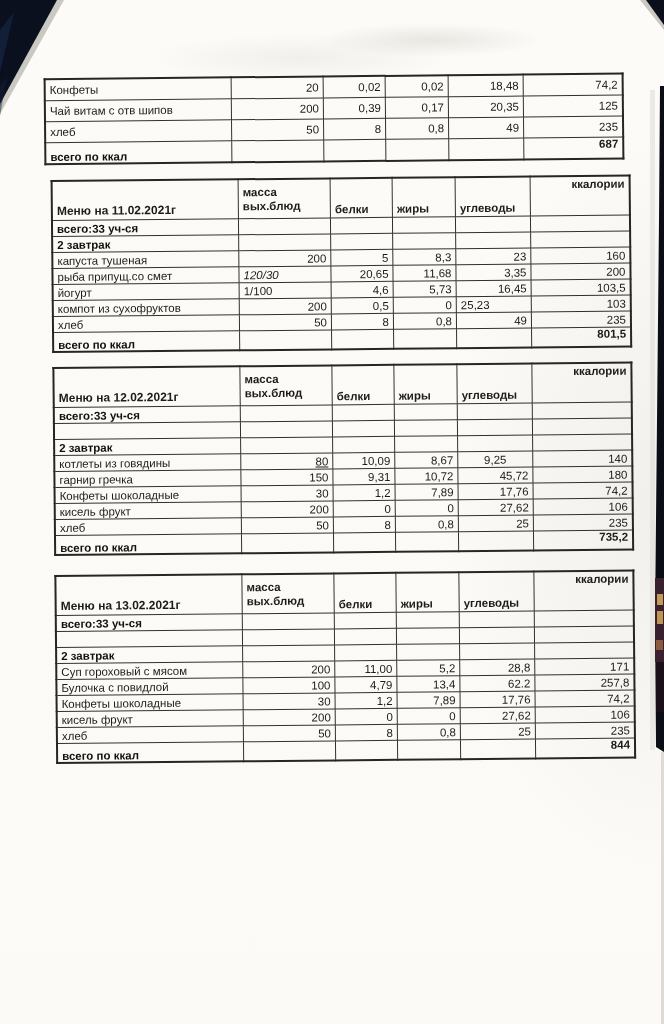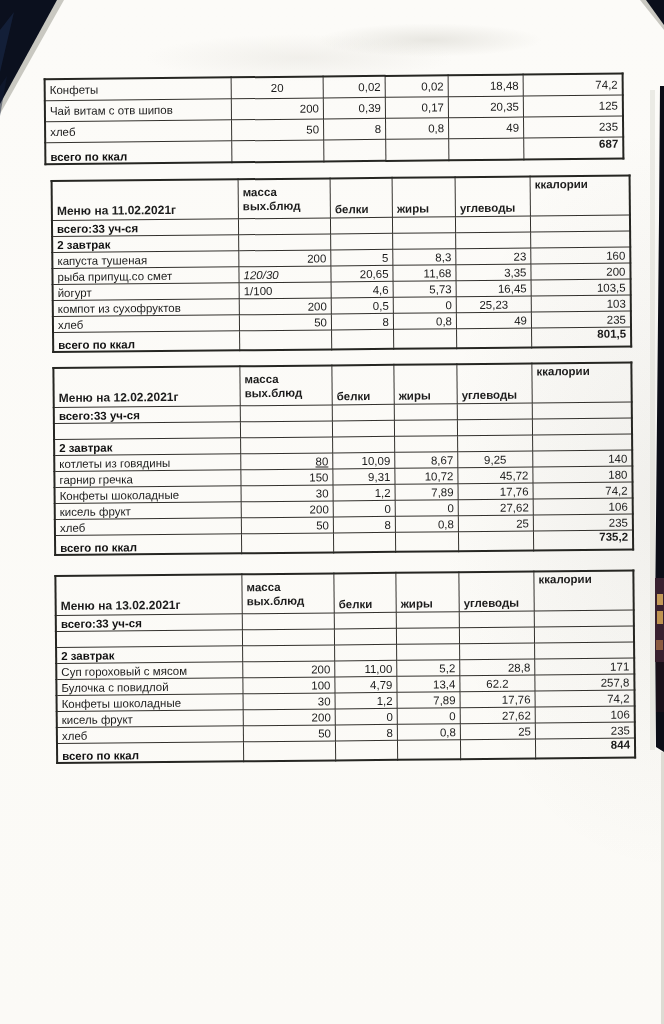--- a/index.html
+++ b/index.html
@@ -29,36 +29,36 @@
   .t1 td{height:20px;}
   .menu td{height:15px;}
   .menu tr.hdr td{height:36px;}
   .menu tr.total-row td{height:18px;}
   .t1 tr.total-row td{height:20px;}
   .bold{font-weight:bold;color:#111;}
   .title-cell{vertical-align:bottom;font-weight:bold;font-size:12px;padding-bottom:2px;}
   .h-mass{vertical-align:middle;text-align:left;font-weight:bold;line-height:1.25;
           white-space:normal;word-spacing:100px;}
   .h-bot{vertical-align:bottom;text-align:left;font-weight:bold;padding-bottom:2px;}
-  .h-top{vertical-align:top;text-align:left;font-weight:bold;padding-top:1px;}
+  .h-top{vertical-align:top;text-align:right;font-weight:bold;padding-top:1px;}
   .total-lab{vertical-align:bottom;text-align:left;}
   .total-val{vertical-align:top;font-weight:bold;}
 </style>
 </head>
 <body>
 
 <div class="stage">
 
   <div class="sheet">
 
     <table class="t1" style="left:44px;top:78px;width:527px;">
       <tbody>
           <tr>
             <td class="c-name" style="text-align: left;">Конфеты</td>
-            <td class="c-mass" style="text-align: center;">20</td>
+            <td class="c-mass" style="text-align: right;">20</td>
             <td class="c-prot" style="text-align: right;">0,02</td>
             <td class="c-fat" style="text-align: right;">0,02</td>
             <td class="c-carb" style="text-align: right;">18,48</td>
             <td class="c-kcal" style="text-align: right;">74,2</td>
           </tr>
           <tr>
             <td class="c-name" style="text-align: left;">Чай витам с отв шипов</td>
             <td class="c-mass" style="text-align: right;">200</td>
             <td class="c-prot" style="text-align: right;">0,39</td>
             <td class="c-fat" style="text-align: right;">0,17</td>
@@ -137,21 +137,21 @@
             <td class="c-prot" style="text-align: right;">4,6</td>
             <td class="c-fat" style="text-align: right; margin-top: 33px;">5,73</td>
             <td class="c-carb" style="text-align: right;">16,45</td>
             <td class="c-kcal" style="text-align: right;">103,5</td>
           </tr>
           <tr>
             <td class="c-name" style="text-align: left;">компот из сухофруктов</td>
             <td class="c-mass" style="text-align: right;">200</td>
             <td class="c-prot" style="text-align: right;">0,5</td>
             <td class="c-fat" style="text-align: right;">0</td>
-            <td class="c-carb" style="text-align: center;">25,23</td>
+            <td class="c-carb" style="text-align: left;">25,23</td>
             <td class="c-kcal" style="text-align: right;">103</td>
           </tr>
           <tr>
             <td class="c-name" style="text-align: left;">хлеб</td>
             <td class="c-mass" style="text-align: right;">50</td>
             <td class="c-prot" style="text-align: right;">8</td>
             <td class="c-fat" style="text-align: right;">0,8</td>
             <td class="c-carb" style="text-align: right;">49</td>
             <td class="c-kcal" style="text-align: right;">235</td>
           </tr>
@@ -297,21 +297,21 @@
             <td class="c-prot" style="text-align: right;">11,00</td>
             <td class="c-fat" style="text-align: right;">5,2</td>
             <td class="c-carb" style="text-align: right;">28,8</td>
             <td class="c-kcal" style="text-align: right;">171</td>
           </tr>
           <tr>
             <td class="c-name" style="text-align: left;">Булочка с повидлой</td>
             <td class="c-mass" style="text-align: right;">100</td>
             <td class="c-prot" style="text-align: right;">4,79</td>
             <td class="c-fat" style="text-align: right;">13,4</td>
-            <td class="c-carb" style="text-align: center;">62.2</td>
+            <td class="c-carb" style="text-align: right;">62.2</td>
             <td class="c-kcal" style="text-align: right;">257,8</td>
           </tr>
           <tr>
             <td class="c-name" style="text-align: left;">Конфеты шоколадные</td>
             <td class="c-mass" style="text-align: right;">30</td>
             <td class="c-prot" style="text-align: right;">1,2</td>
             <td class="c-fat" style="text-align: right;">7,89</td>
             <td class="c-carb" style="text-align: right;">17,76</td>
             <td class="c-kcal" style="text-align: right;">74,2</td>
           </tr>

